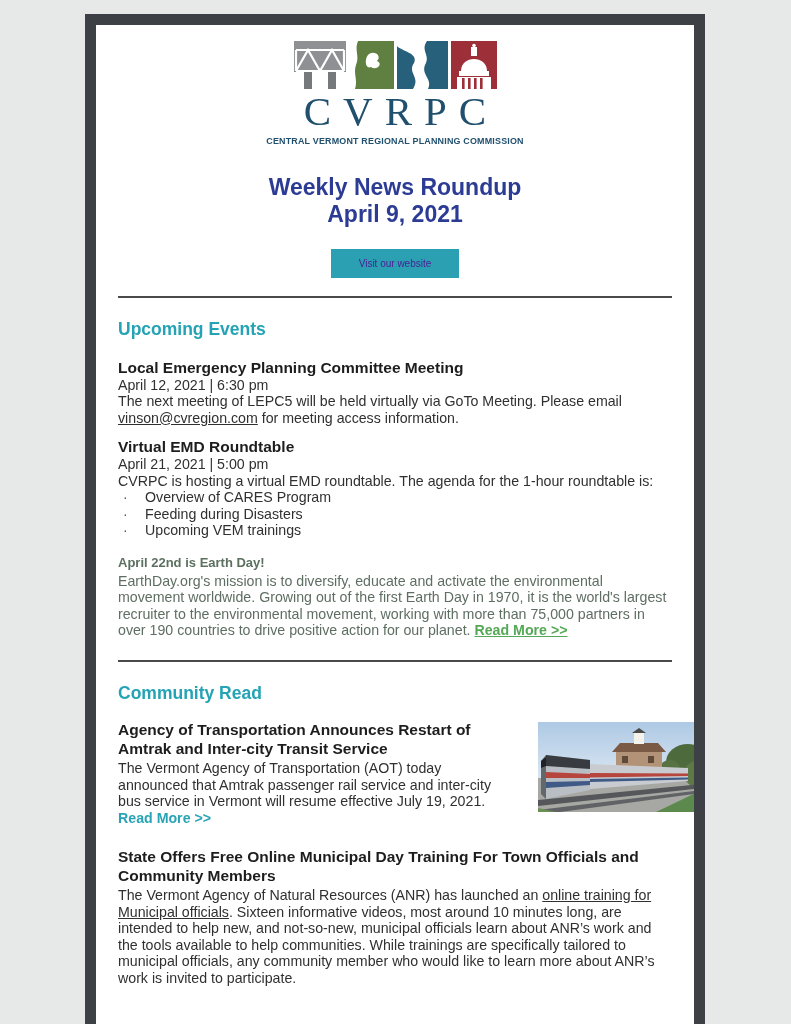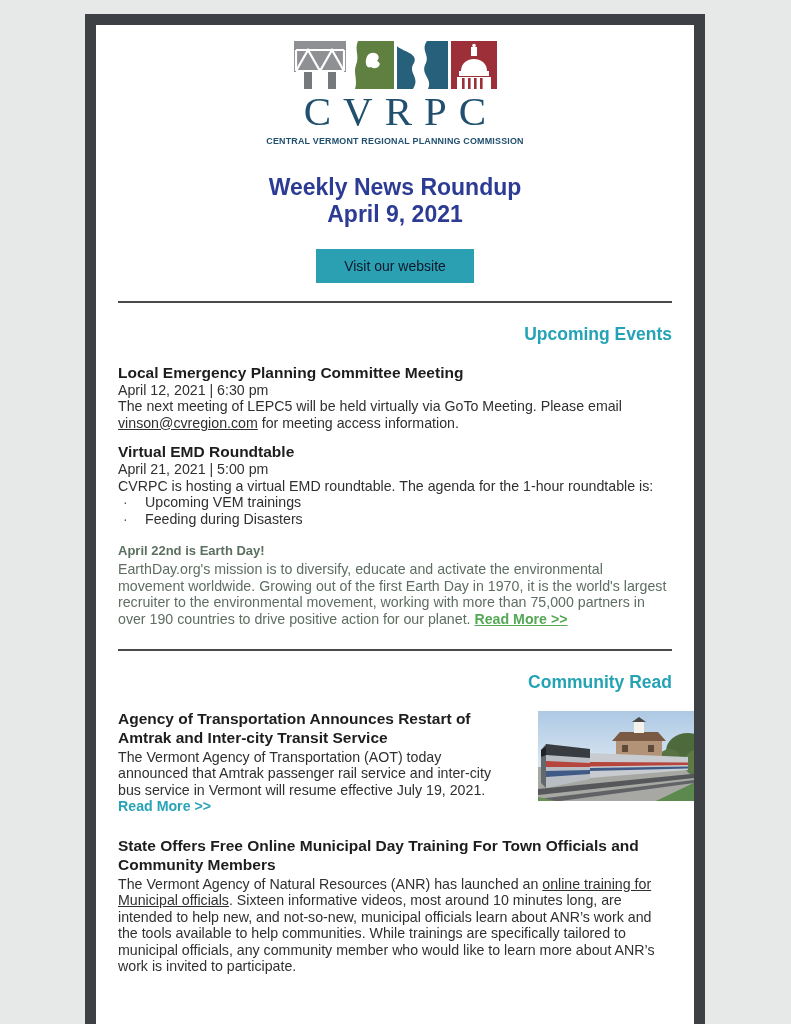--- a/index.html
+++ b/index.html
@@ -30,28 +30,28 @@
   }
   .logo-tagline{
     font-size:9.5px;font-weight:bold;color:#21506e;letter-spacing:.2px;
     transform:scaleX(.94);transform-origin:center;margin-top:2px;white-space:nowrap;
   }
 
   
   .title{margin-top:28px;text-align:center;color:#2c3b94;font-weight:bold;
          font-size:23px;line-height:27px;}
   .btn-wrap{text-align:center;margin-top:21px;}
-  .btn{display:inline-block;background:#2aa0b2;color:#0f172a;font-size:14px;
+  .btn{display:inline-block;background:#2aa0b2;color:#4c1d95;font-size:10px;
        padding:9px 28px;text-decoration:none;cursor:pointer;}
 
   .divider{border:none;border-top:2px solid #4a4a4a;margin:18px 0 0 0;}
   .divider2{border:none;border-top:2px solid #4a4a4a;margin:22px 0 0 0;}
 
   
-  h2.section{font-size:17.5px;color:#24a3b5;margin:21px 0 0 0;line-height:21px;text-align:right;}
+  h2.section{font-size:17.5px;color:#24a3b5;margin:21px 0 0 0;line-height:21px;}
   h3.article{font-size:15.5px;color:#1d1d1d;margin:0;line-height:19px;}
   p,.meta{font-size:14.2px;line-height:1.16;color:#303030;margin:0;}
   .mt-lepc{margin-top:18px;}
   .mt-emd{margin-top:11px;}
   .muted{color:#7e7e7e;}
   .note{margin-top:10px;}
   ul.agenda{list-style:none;margin:0;padding:0;}
   ul.agenda li{position:relative;padding-left:27px;font-size:14.2px;
                line-height:1.16;color:#303030;}
   ul.agenda li::before{content:"\00B7";position:absolute;left:5px;top:0;color:#555;}
@@ -148,22 +148,23 @@
           <h3 class="article">Local Emergency Planning Committee Meeting</h3>
           <p class="meta">April 12, 2021 | 6:30 pm</p>
           <p><span>The next meeting of LEPC5 will be held virtually via GoTo Meeting. Please email </span><a class="link-dark">vinson@cvregion.com</a><span> for meeting access information.</span></p>
         </div>
 
         <div class="mt-emd">
           <h3 class="article">Virtual EMD Roundtable</h3>
           <p class="meta">April 21, 2021 | 5:00 pm</p>
           <p>CVRPC is hosting a virtual EMD roundtable. The agenda for the 1-hour roundtable is:</p>
           <ul class="agenda">
+            <li>Overview of CARES Program</li>
+            <li>Feeding during Disasters</li>
             <li>Upcoming VEM trainings</li>
-            <li>Feeding during Disasters</li>
           </ul>
         </div>
 
         <div class="earth">
           <h3 class="article">April 22nd is Earth Day!</h3>
           <p><span>EarthDay.org's mission is to diversify, educate and activate the environmental movement worldwide. Growing out of the first Earth Day in 1970, it is the world's largest recruiter to the environmental movement, working with more than 75,000 partners in over 190 countries to drive positive action for our planet. </span><a class="read-more-green">Read More &gt;&gt;</a></p>
         </div>
 
         <hr class="divider2">
 

